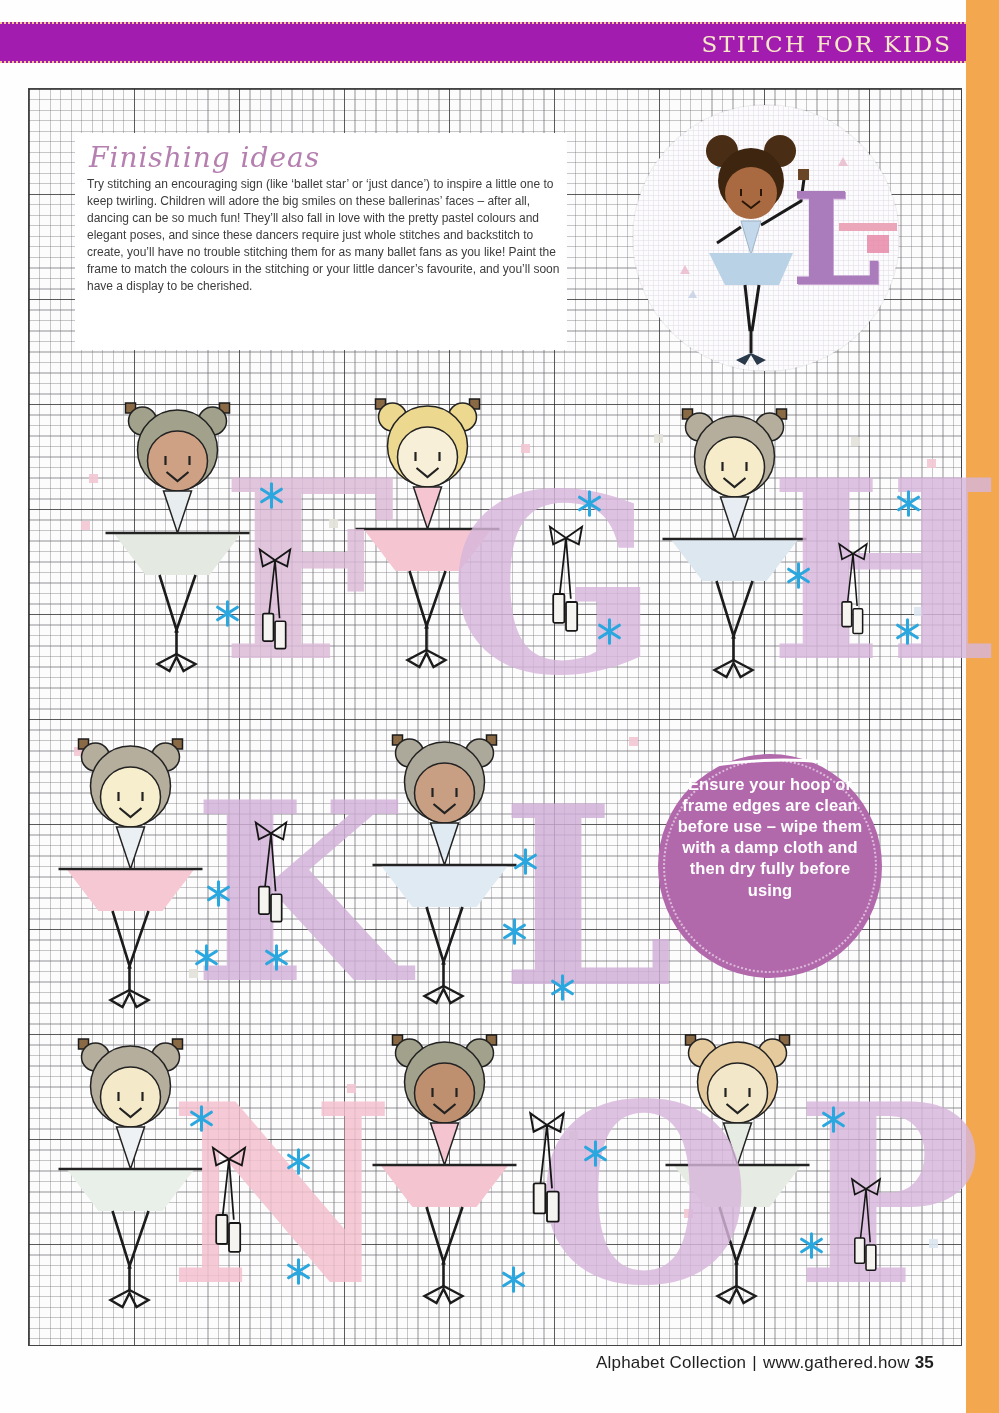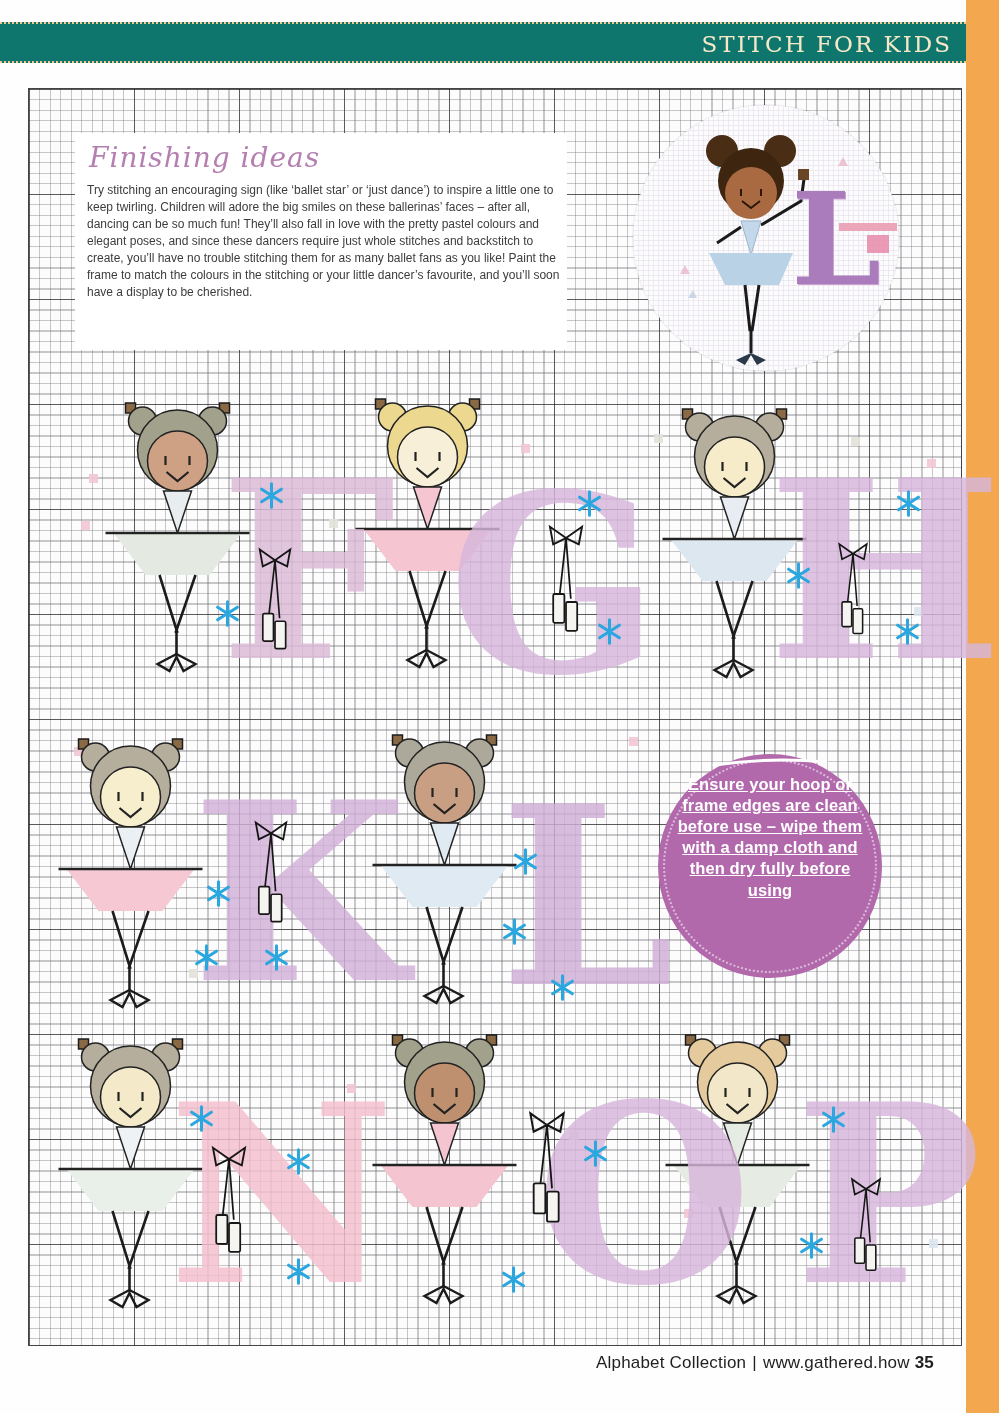--- a/index.html
+++ b/index.html
@@ -4,21 +4,21 @@
 <style>
   html,body{margin:0;padding:0;background:#e9e9e9;}
   .page{
     position:relative;width:999px;height:1413px;margin:0 auto;
     background:#fefefe;overflow:hidden;
     font-family:"Liberation Sans",sans-serif;
   }
   
   .side-strip{position:absolute;top:0;right:0;width:33px;height:1413px;background:#f3a74e;}
   .header-bar{
-    position:absolute;left:0;top:22px;width:966px;height:41px;background:#0f766e;
+    position:absolute;left:0;top:22px;width:966px;height:41px;background:#a21caf;
     border-top:2px dotted #f6c98c;border-bottom:2px dotted #f6c98c;box-sizing:border-box;
   }
   .header-title{
     position:absolute;right:14px;top:7px;
     font-family:"DejaVu Serif","Liberation Serif",serif;
     font-size:23px;letter-spacing:2px;color:#f7e9c8;font-weight:400;
   }
   .footer{
     position:absolute;top:1353px;right:65px;font-size:17px;color:#1f1f1f;letter-spacing:.2px;text-align:right;
   }
@@ -39,21 +39,21 @@
   .speckle.pink{background:#f2c7d4;}
   .speckle.gray{background:#e2e2da;}
   .speckle.blue{background:#dbe6ee;}
   
   .finish-box{
     position:absolute;left:75px;top:133px;width:492px;height:217px;background:#ffffff;
     padding:8px 12px;box-sizing:border-box;
   }
   .finish-heading{
     font-family:"DejaVu Serif","Liberation Serif",serif;font-style:italic;font-weight:400;
-    font-size:28px;color:#b57fb0;margin:0 0 8px 2px;letter-spacing:1px;
+    font-size:28px;color:#b57fb0;margin:0 0 2px 2px;letter-spacing:1px;
   }
   .finish-body{
     font-size:12px;line-height:1.42;color:#3c3c3c;margin:0;width:478px;
   }
   
   .photo-circle{
     position:absolute;left:633px;top:105px;width:266px;height:266px;border-radius:50%;
     background-color:#fcfbfd;
     background-image:
       repeating-linear-gradient(0deg, rgba(226,221,230,.55) 0 1px, transparent 1px 5px),
@@ -72,21 +72,21 @@
   }
   .tip-circle::before{
     content:"";position:absolute;inset:5px;border:2px dotted rgba(255,255,255,.55);border-radius:50%;
   }
   .tip-heading{
     font-family:"DejaVu Serif","Liberation Serif",serif;font-style:italic;font-weight:400;
     font-size:36px;margin-top:26px;color:#fff;letter-spacing:1px;
   }
   .tip-swoosh{display:block;margin:2px auto 6px;}
   .tip-body{
-    font-size:16.5px;font-weight:bold;line-height:1.28;width:186px;margin:0 auto;letter-spacing:.1px;text-decoration:underline;
+    font-size:16.5px;font-weight:bold;line-height:1.28;width:186px;margin:0 auto;letter-spacing:.1px;
   }
   
   .figure{position:absolute;width:165px;height:300px;}
   .figure svg{width:100%;height:100%;}
   .fig-f{left:95px;top:386px;}
   .fig-g{left:345px;top:382px;}
   .fig-h{left:652px;top:392px;}
   .fig-k{left:48px;top:722px;}
   .fig-l{left:362px;top:718px;}
   .fig-n{left:48px;top:1022px;}

